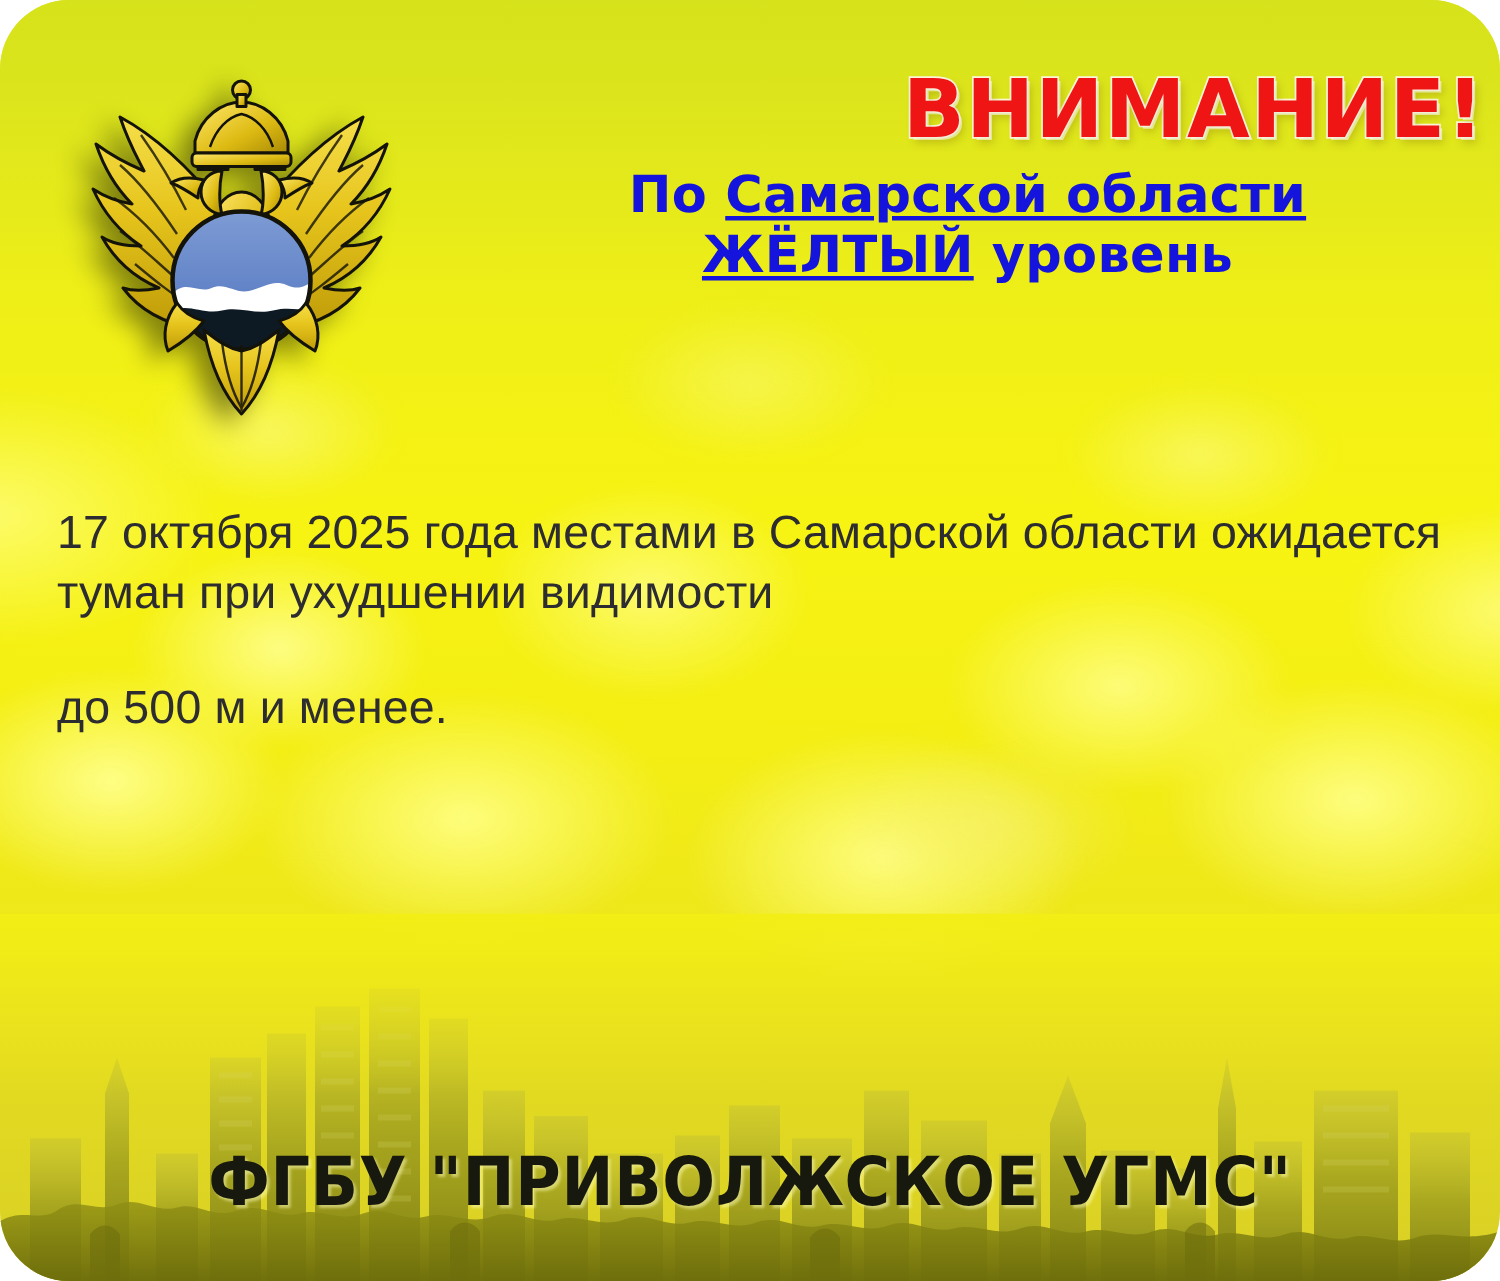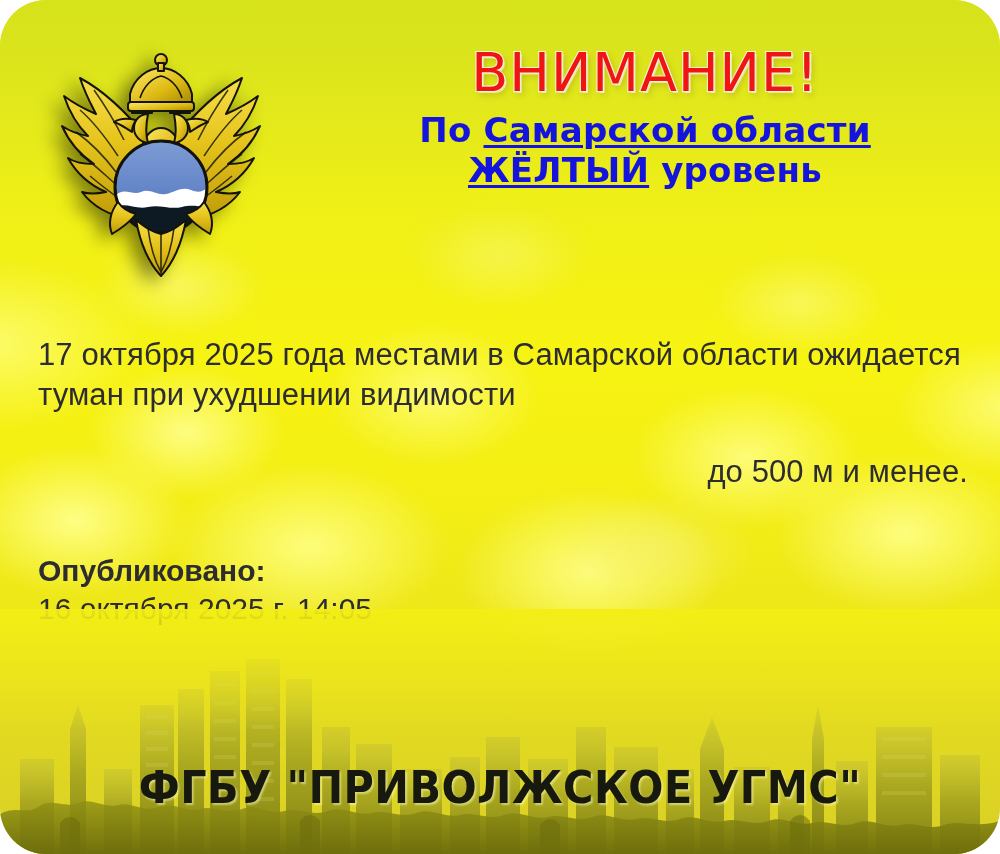--- a/index.html
+++ b/index.html
@@ -87,32 +87,33 @@
   
   .header-block {
     position: absolute;
     left: 300px;
     top: 46px;
     width: 690px;
     text-align: center;
   }
   .attention {
     font-family: "DejaVu Sans", sans-serif;
-    font-weight: normal;
+    font-weight: bold;
     font-size: 54px;
     line-height: 1.0;
     letter-spacing: 1px;
     color: #ef1515;
     margin: 0 0 10px 0;
     -webkit-text-stroke: 2.2px #fff8d8;
     paint-order: stroke fill;
     text-shadow:
        0 0 1px #fff8d8,
        2px 2px 0 rgba(255,255,255,0.55),
        3px 4px 6px rgba(120,100,0,0.30);
+    text-align: right;
   }
   .sub-line {
     font-family: "DejaVu Sans", sans-serif;
     font-weight: bold;
     font-size: 34px;
     line-height: 1.18;
     color: #1414dd;
     margin: 0;
     letter-spacing: 0.2px;
   }
@@ -129,21 +130,21 @@
     top: 335px;
     width: 930px;
   }
   .body-p {
     margin: 0;
     font-size: 31px;
     line-height: 1.30;
     color: #2c2c31;
     letter-spacing: 0.1px;
   }
-  .body-p.spaced { margin-top: 36px; text-align: right; }
+  .body-p.spaced { margin-top: 36px; }
 
   .published-block {
     position: absolute;
     left: 38px;
     top: 552px;
     width: 700px;
   }
   .published-label {
     margin: 0;
     font-size: 30px;
@@ -282,24 +283,20 @@
       <div><span>По </span><span class="u">Самарской области</span></div>
       <div><span class="u">ЖЁЛТЫЙ</span><span> уровень</span></div>
     </div>
   </div>
 
   <div class="body-block">
     <p class="body-p">17 октября 2025 года местами в Самарской области ожидается туман при ухудшении видимости</p>
     <p class="body-p spaced">до 500 м и менее.</p>
   </div>
 
-  <div class="published-block">
-    <p class="published-label">Опубликовано:</p>
-    <p class="published-value">16 октября 2025 г. 14:05</p>
-  </div>
 
   <div class="city">
     <svg viewBox="0 0 1000 245" preserveAspectRatio="none" xmlns="http://www.w3.org/2000/svg">
       <defs>
         <linearGradient id="cityg" x1="0" y1="0" x2="0" y2="1">
           <stop offset="0%" stop-color="#b9b83a" stop-opacity="0.35"></stop>
           <stop offset="45%" stop-color="#9a9a1e" stop-opacity="0.75"></stop>
           <stop offset="100%" stop-color="#7c7c12" stop-opacity="0.95"></stop>
         </linearGradient>
         <linearGradient id="treeg" x1="0" y1="0" x2="0" y2="1">

